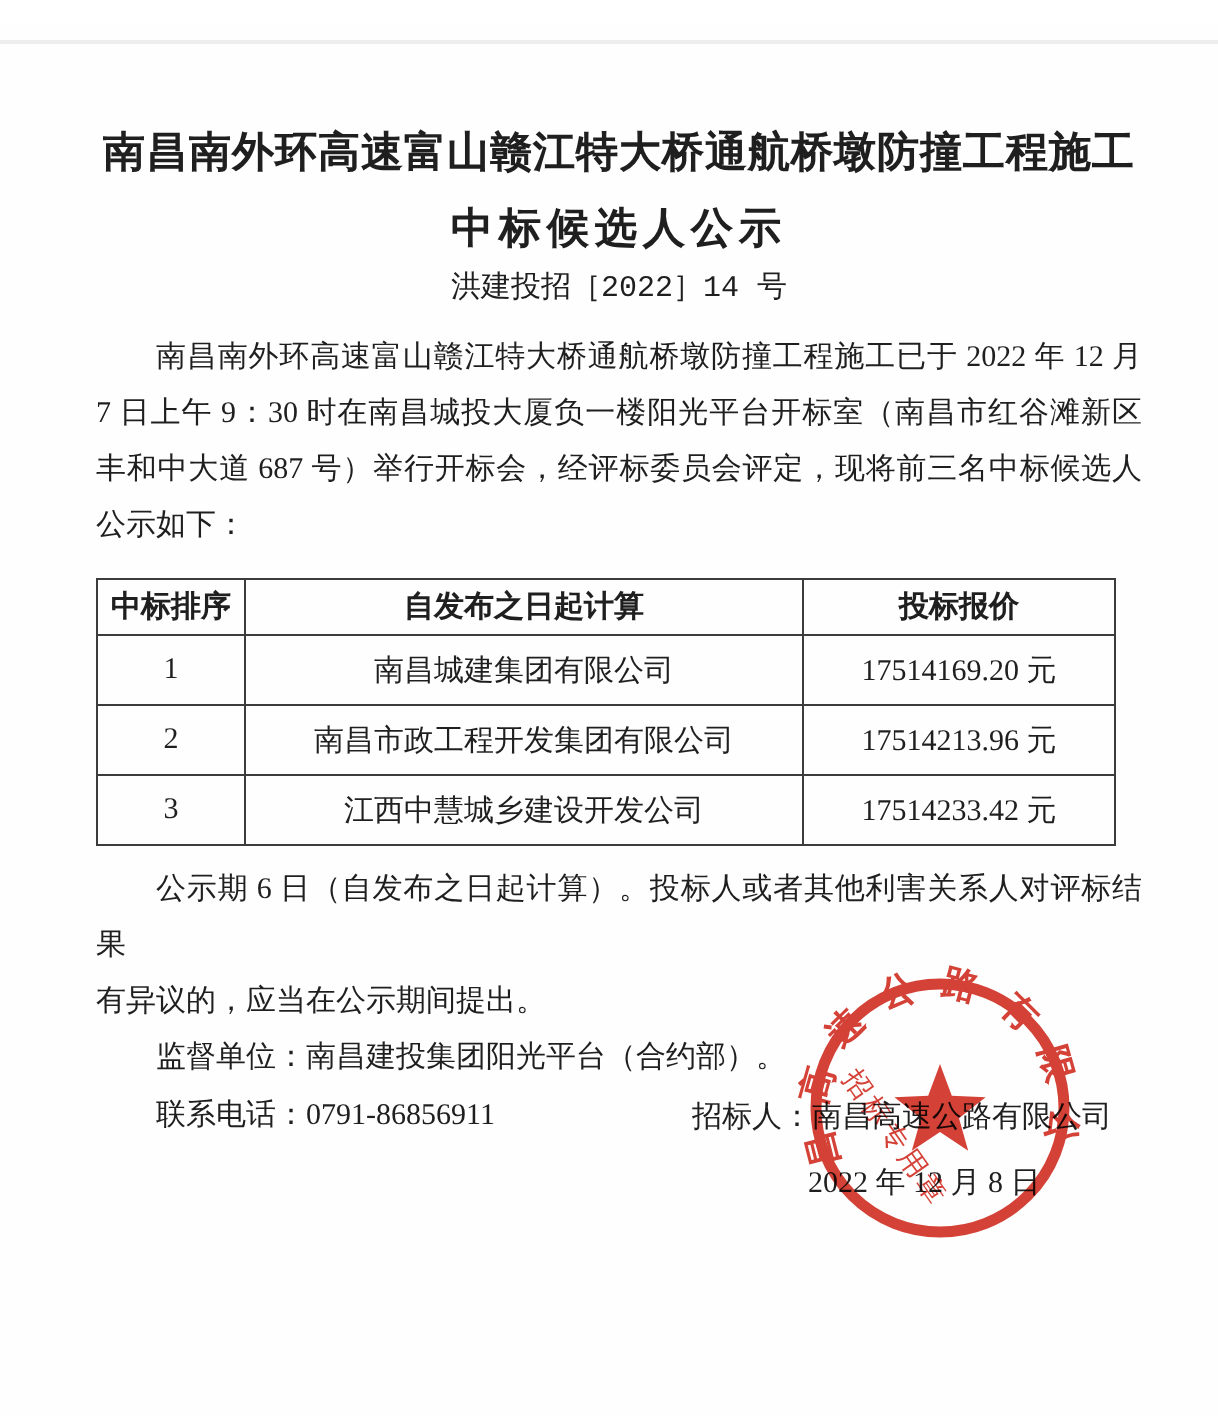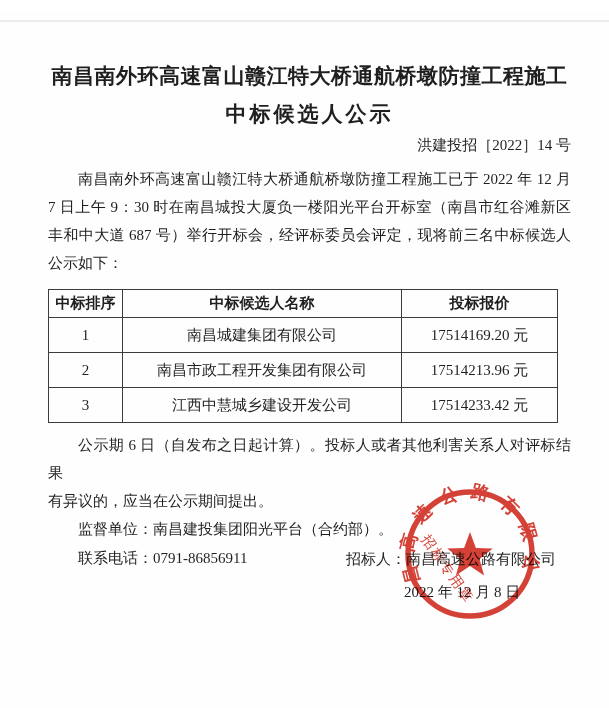--- a/index.html
+++ b/index.html
@@ -32,24 +32,25 @@
     line-height: 40px;
     letter-spacing: 0.5px;
   }
   .title .t2 {
     display: block;
     font-size: 21px;
     line-height: 36px;
     letter-spacing: 3px;
   }
   .docno {
-    text-align: right;
+    text-align: center;
     font-size: 15px;
     line-height: 22px;
     margin-top: 2px;
+    font-family: Liberation Mono, monospace;
   }
   .para { margin-top: 9px; font-size: 15px; }
   .para .line {
     line-height: 28px;
     white-space: nowrap;
   }
   .para .line.jl {
     text-align: justify;
     text-align-last: justify;
     white-space: normal;
@@ -115,21 +116,21 @@
 
     <table class="bids">
       <colgroup>
         <col style="width:74px">
         <col style="width:279px">
         <col style="width:156px">
       </colgroup>
       <thead>
         <tr>
           <th>中标排序</th>
-          <th>中标候选人名称</th>
+          <th>自发布之日起计算</th>
           <th>投标报价</th>
         </tr>
       </thead>
       <tbody>
         <tr>
           <td>1</td>
           <td>南昌城建集团有限公司</td>
           <td>17514169.20 元</td>
         </tr>
         <tr>

